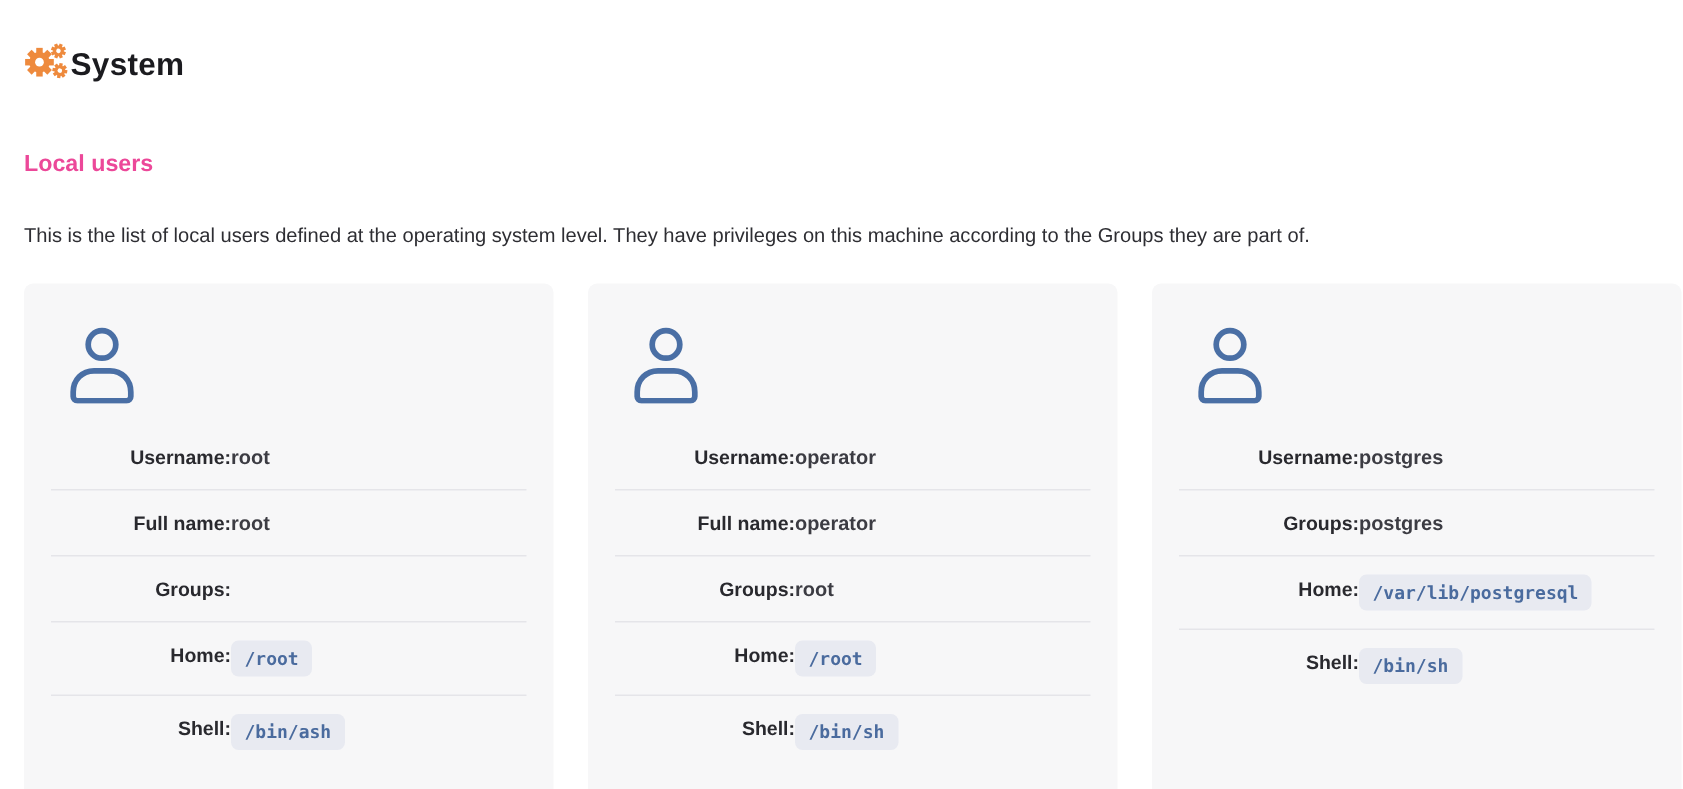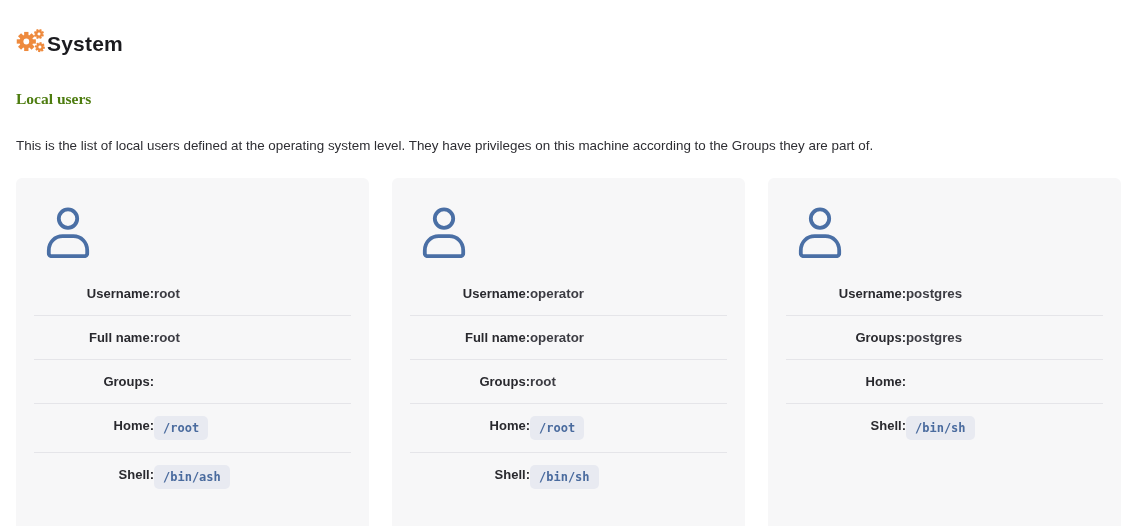--- a/index.html
+++ b/index.html
@@ -14,22 +14,22 @@
 
   
   .header { display: flex; align-items: flex-end; gap: 1px; }
   .header .app-icon { width: 30px; height: 30px; flex: 0 0 auto; }
   .page-title {
     font-size: 21px; font-weight: 700; color: #1b1b1f; letter-spacing: .2px;
   }
 
   
   .section-title {
-    margin-top: 34px;
-    font-size: 15.5px; font-weight: 700; color: #4d7c0f; font-family: Liberation Serif, serif;
+    margin-top: 45px;
+    font-size: 15.5px; font-weight: 700; color: #ec4899;
   }
   .section-desc { margin-top: 28px; }
   .section-desc div {
     font-size: 13.4px; line-height: 19px; color: #2e2e33;
   }
 
   
   .cards {
     margin-top: 23px;
     display: flex;
@@ -192,20 +192,21 @@
     <div class="field-value">postgres</div>
   </div>
 
   <div class="row">
     <div class="field-label">Groups:</div>
     <div class="field-value">postgres</div>
   </div>
 
   <div class="row">
     <div class="field-label">Home:</div>
+    <div class="field-value"><span class="pill">/var/lib/postgresql</span></div>
   </div>
 
   <div class="row">
     <div class="field-label">Shell:</div>
     <div class="field-value"><span class="pill">/bin/sh</span></div>
   </div>
 </div>
   </div>
 </div>
 

